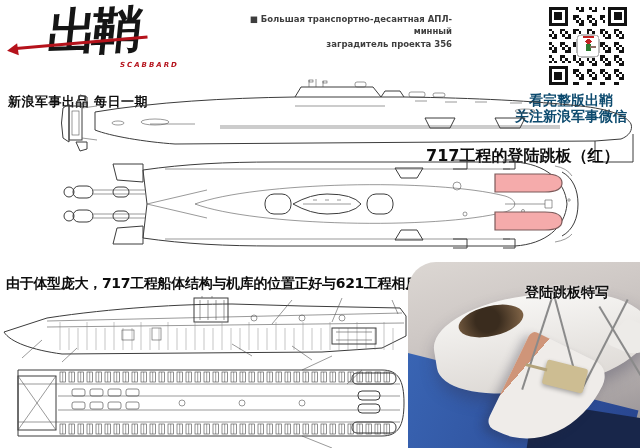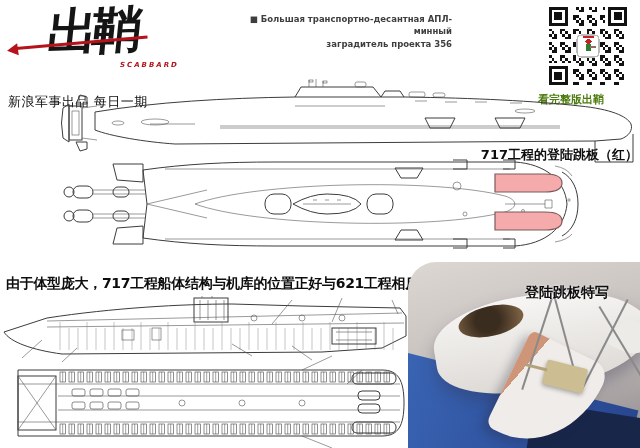--- a/index.html
+++ b/index.html
@@ -13,34 +13,34 @@
     letter-spacing:-6px;color:#151515;transform:skewX(-8deg) rotate(-2deg);
     line-height:1;white-space:nowrap;
   }
   .logo-arrow{position:absolute;left:16px;top:47px;width:132px;height:3px;background:#b5121b;
     transform:rotate(-5deg);transform-origin:left center;}
   .logo-arrowhead{position:absolute;left:7px;top:44px;width:0;height:0;
     border-top:6px solid transparent;border-bottom:6px solid transparent;border-right:11px solid #b5121b;
     transform:rotate(-8deg);}
   .logo-sub{position:absolute;left:82px;top:61px;font-size:7px;font-style:italic;font-weight:bold;
     color:#b5121b;letter-spacing:2px;margin-left:38px;}
-  .tagline{position:absolute;left:8px;top:93px;font-size:13px;font-weight:normal;color:#0d0d0d;
+  .tagline{position:absolute;left:8px;top:93px;font-size:13px;font-weight:bold;color:#0d0d0d;
     letter-spacing:0.5px;white-space:nowrap;}
   .ru-caption{position:absolute;left:220px;top:13px;width:232px;text-align:right;
     font-size:8.5px;line-height:1.45;color:#3e3e3e;font-weight:bold;}
   
   .qr-box{position:absolute;left:549px;top:4px;width:78px;height:84px;background:#fff;}
   .qr-box svg{display:block;width:100%;height:100%;}
   .qr-caption{position:absolute;left:502px;top:92px;width:138px;text-align:center;
-    font-size:11px;font-weight:bold;line-height:16px;color:#4d7c0f;white-space:nowrap;}
+    font-size:14px;font-weight:bold;line-height:16px;color:#0c4a6e;white-space:nowrap;}
   
   .draw{position:absolute;}
   .draw svg{display:block;width:100%;height:100%;}
-  .ramp-caption{position:absolute;left:426px;top:146px;width:212px;text-align:right;
-    font-size:13px;font-weight:bold;color:#0d0d0d;white-space:nowrap;}
+  .ramp-caption{position:absolute;left:426px;top:146px;width:212px;
+    font-size:16px;font-weight:bold;color:#0d0d0d;white-space:nowrap;}
   .body-text{position:absolute;left:6px;top:275px;width:424px;font-size:14px;font-weight:bold;
     color:#0d0d0d;letter-spacing:-0.3px;white-space:nowrap;}
   .cut-label{position:absolute;font-size:16px;font-weight:bold;color:#000;white-space:nowrap;}
   #label-hangar{left:199px;top:353px;}
   #label-cabin{left:209px;top:394px;}
   
   .photo{position:absolute;left:408px;top:262px;width:232px;height:186px;overflow:hidden;
     border-top-left-radius:28px;
     background:linear-gradient(165deg,#dcd7d3 0%,#cfc9c6 30%,#c2bcba 55%,#a7a1a2 78%,#8d8a8f 100%);}
   .photo .blue-wedge{position:absolute;left:-34px;top:116px;width:250px;height:150px;
@@ -284,20 +284,21 @@
         <rect x="2" y="24" width="3" height="3" fill="#111"></rect>
         <rect x="10.5" y="10.5" width="8" height="8" fill="#fff" stroke="#bbb" stroke-width="0.6" rx="1.5"></rect>
         <rect x="13.5" y="12" width="2.4" height="1.6" fill="#c22222" rx="0.8"></rect>
         <rect x="13.9" y="13.8" width="1.6" height="2.6" fill="#2e7d32"></rect>
         <rect x="15.3" y="14.4" width="2.2" height="0.7" fill="#8d6e63"></rect>
         <rect x="12.6" y="10.9" width="4.2" height="0.8" fill="#c22222"></rect>
       </svg>
   </div>
   <div class="qr-caption">
     <div>看完整版出鞘</div>
+    <div>关注新浪军事微信</div>
   </div>
 
   <div class="draw" style="left:55px;top:78px;width:585px;height:92px;">
     <svg viewBox="0 0 585 92">
 
       <path class="ink" d="M14,26 L14,64 L8,60 Q5,45 8,30 Z"></path>
       <rect class="ink" x="14" y="28" width="13" height="34"></rect>
       <rect class="thin" x="17" y="33" width="7" height="24"></rect>
       <path class="ink" d="M21,26 L25,17 L32,19 L32,26 Z"></path>
       <path class="ink" d="M21,64 L25,73 L32,71 L32,64 Z"></path>

